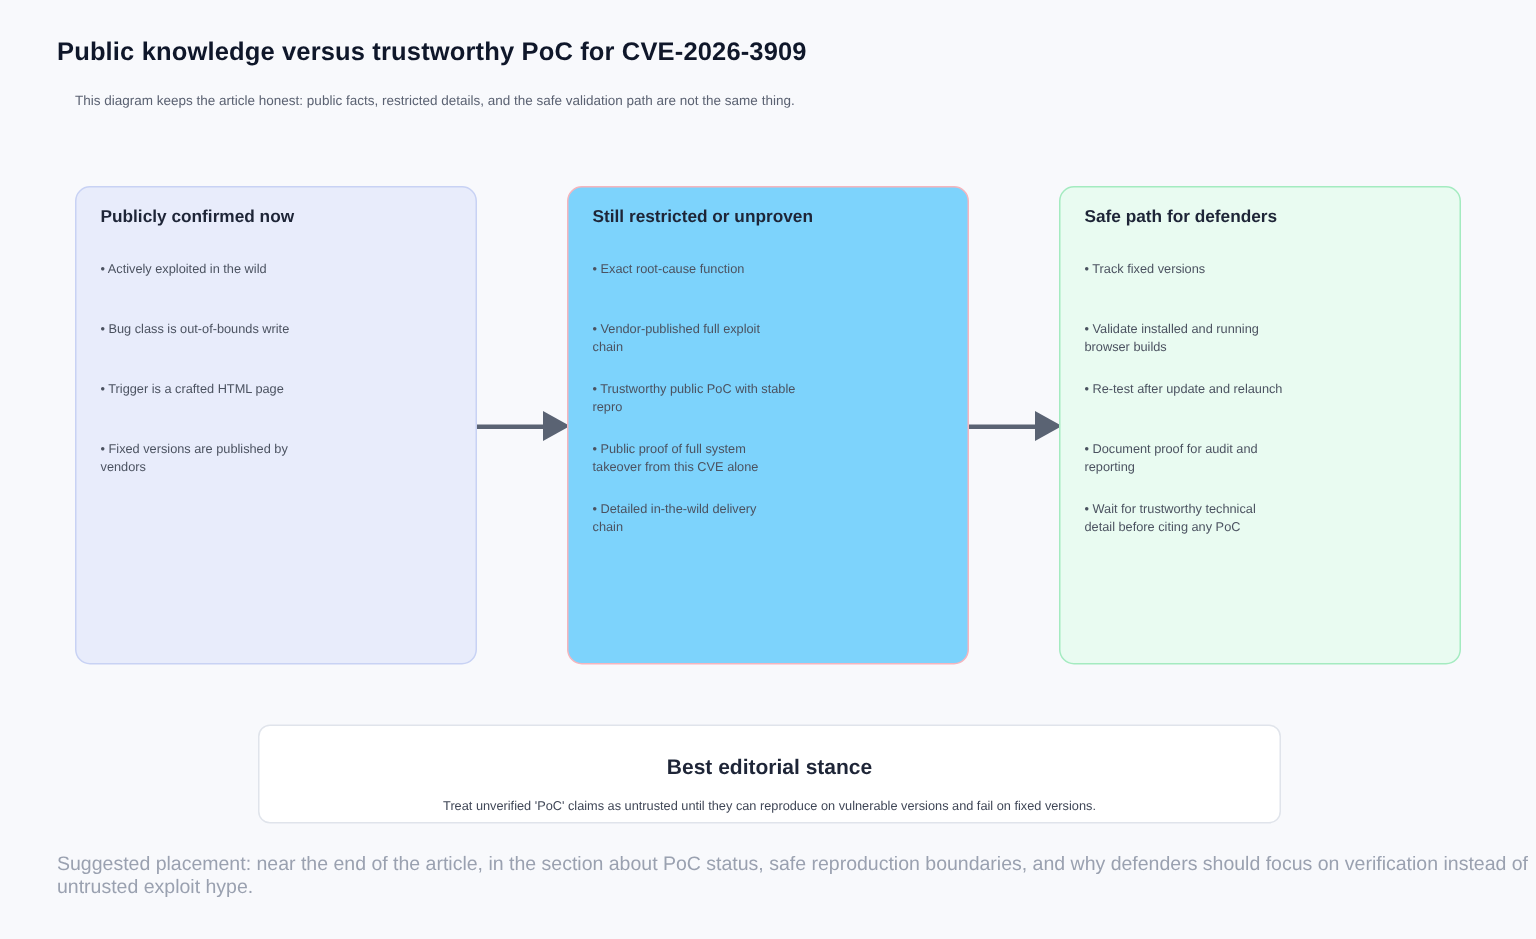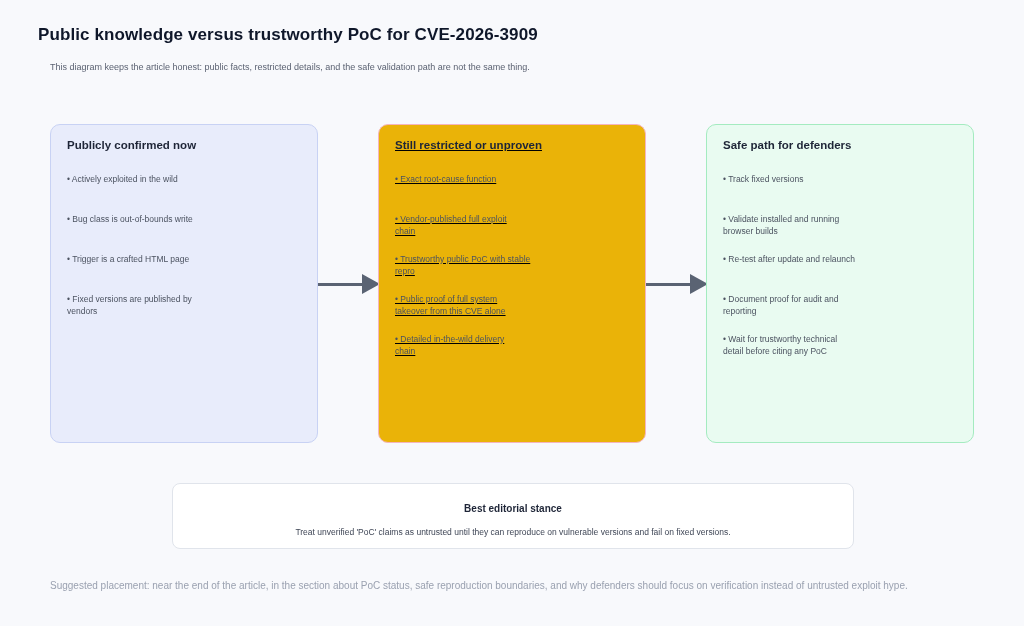--- a/index.html
+++ b/index.html
@@ -31,21 +31,21 @@
     position: absolute;
     top: 124px;
     width: 268px;
     height: 319px;
     border-radius: 10px;
     border: 1px solid transparent;
     box-sizing: border-box;
     padding: 14px 16px;
   }
   .card-1 { left: 50px;  background: #e8ecfb; border-color: #c8d2f4; }
-  .card-2 { left: 378px; background: #eab308; border-color: #f5b5bd; text-decoration: underline; }
+  .card-2 { left: 378px; background: #7dd3fc; border-color: #f5b5bd; }
   .card-3 { left: 706px; background: #e9fbf1; border-color: #a4ebc0; }
   .card-title {
     margin: 0;
     font-size: 11.5px;
     font-weight: 700;
     color: #1e2537;
   }
   .card-items { margin-top: 22px; }
   .card-item {
     height: 40px;
@@ -82,34 +82,34 @@
     left: 172px; top: 483px;
     width: 682px; height: 66px;
     box-sizing: border-box;
     background: #ffffff;
     border: 1px solid #e0e4eb;
     border-radius: 8px;
     text-align: center;
   }
   .stance-title {
     margin: 19px 0 0 0;
-    font-size: 10px;
+    font-size: 14px;
     font-weight: 700;
     color: #1e2537;
   }
   .stance-text {
     margin: 13px 0 0 0;
     font-size: 8.5px;
     color: #3f4656;
   }
   .footnote {
     position: absolute;
     left: 38px; top: 568px;
-    margin: 12px;
-    font-size: 10px;
+    margin: 0;
+    font-size: 13px;
     color: #9aa1b0;
   }
 </style>
 </head>
 <body>
 
 <div class="screen">
 
   <h1 class="page-title">Public knowledge versus trustworthy PoC for CVE-2026-3909</h1>
   <p class="page-subtitle">This diagram keeps the article honest: public facts, restricted details, and the safe validation path are not the same thing.</p>

